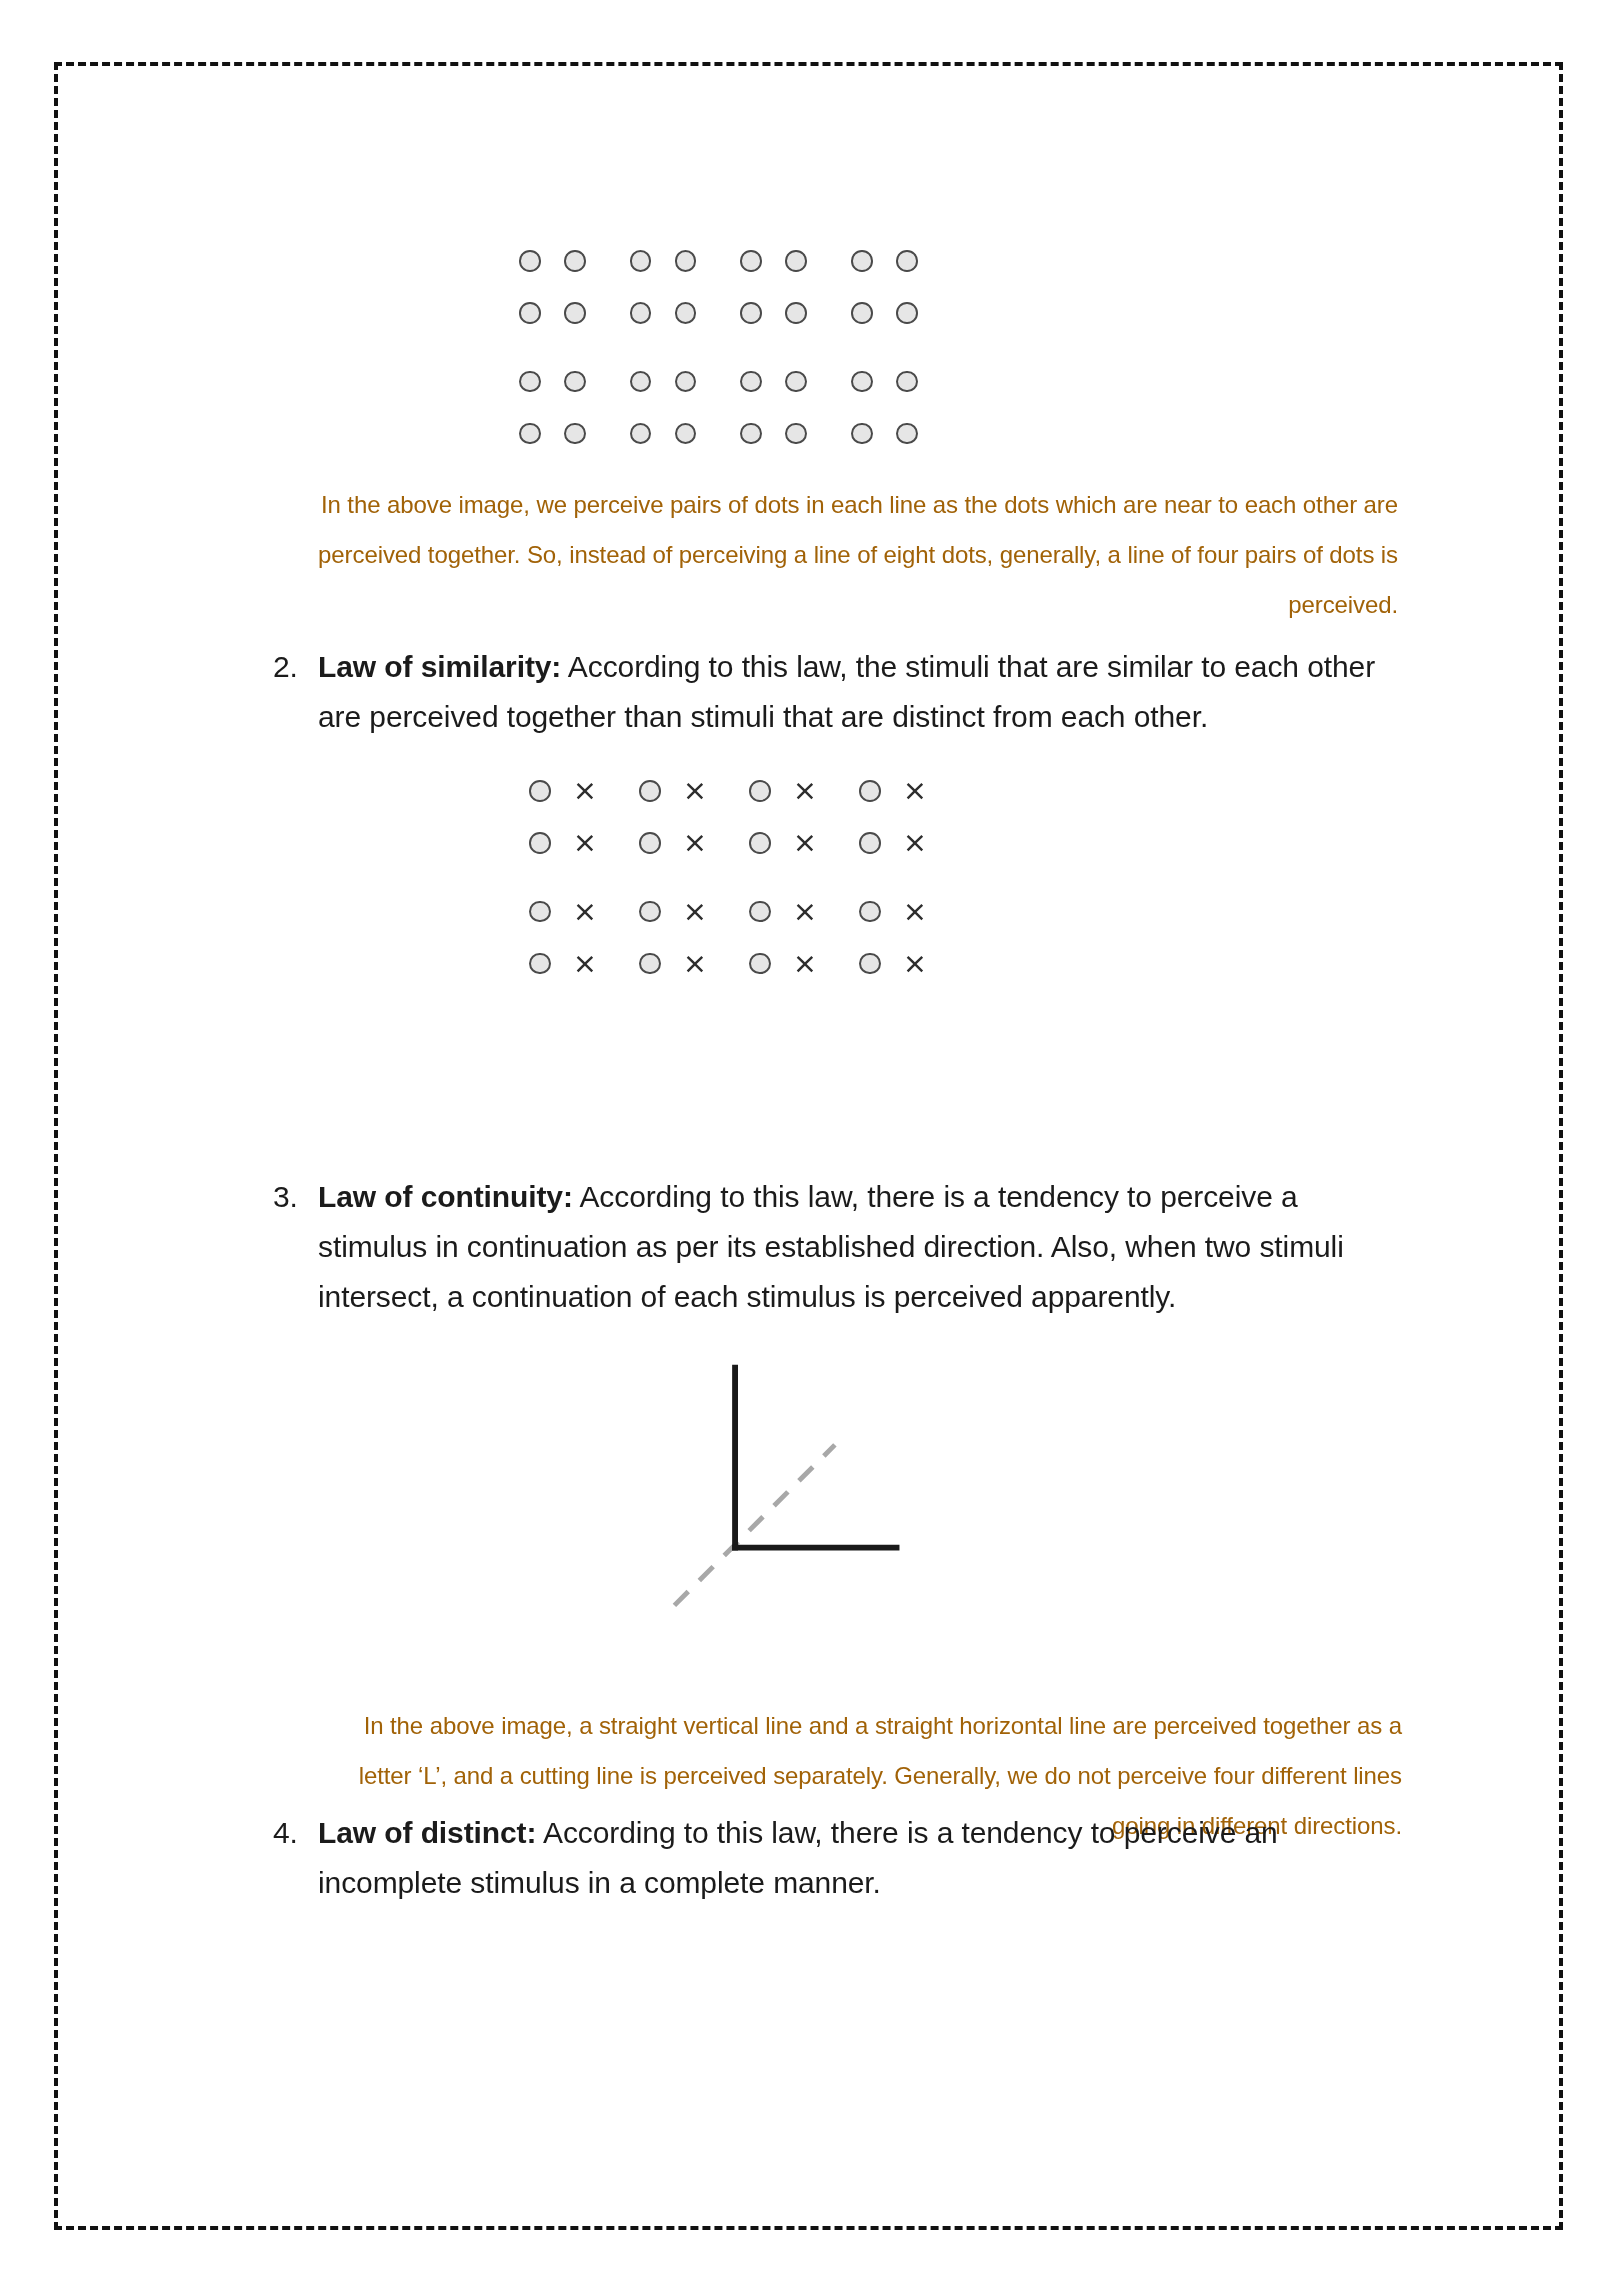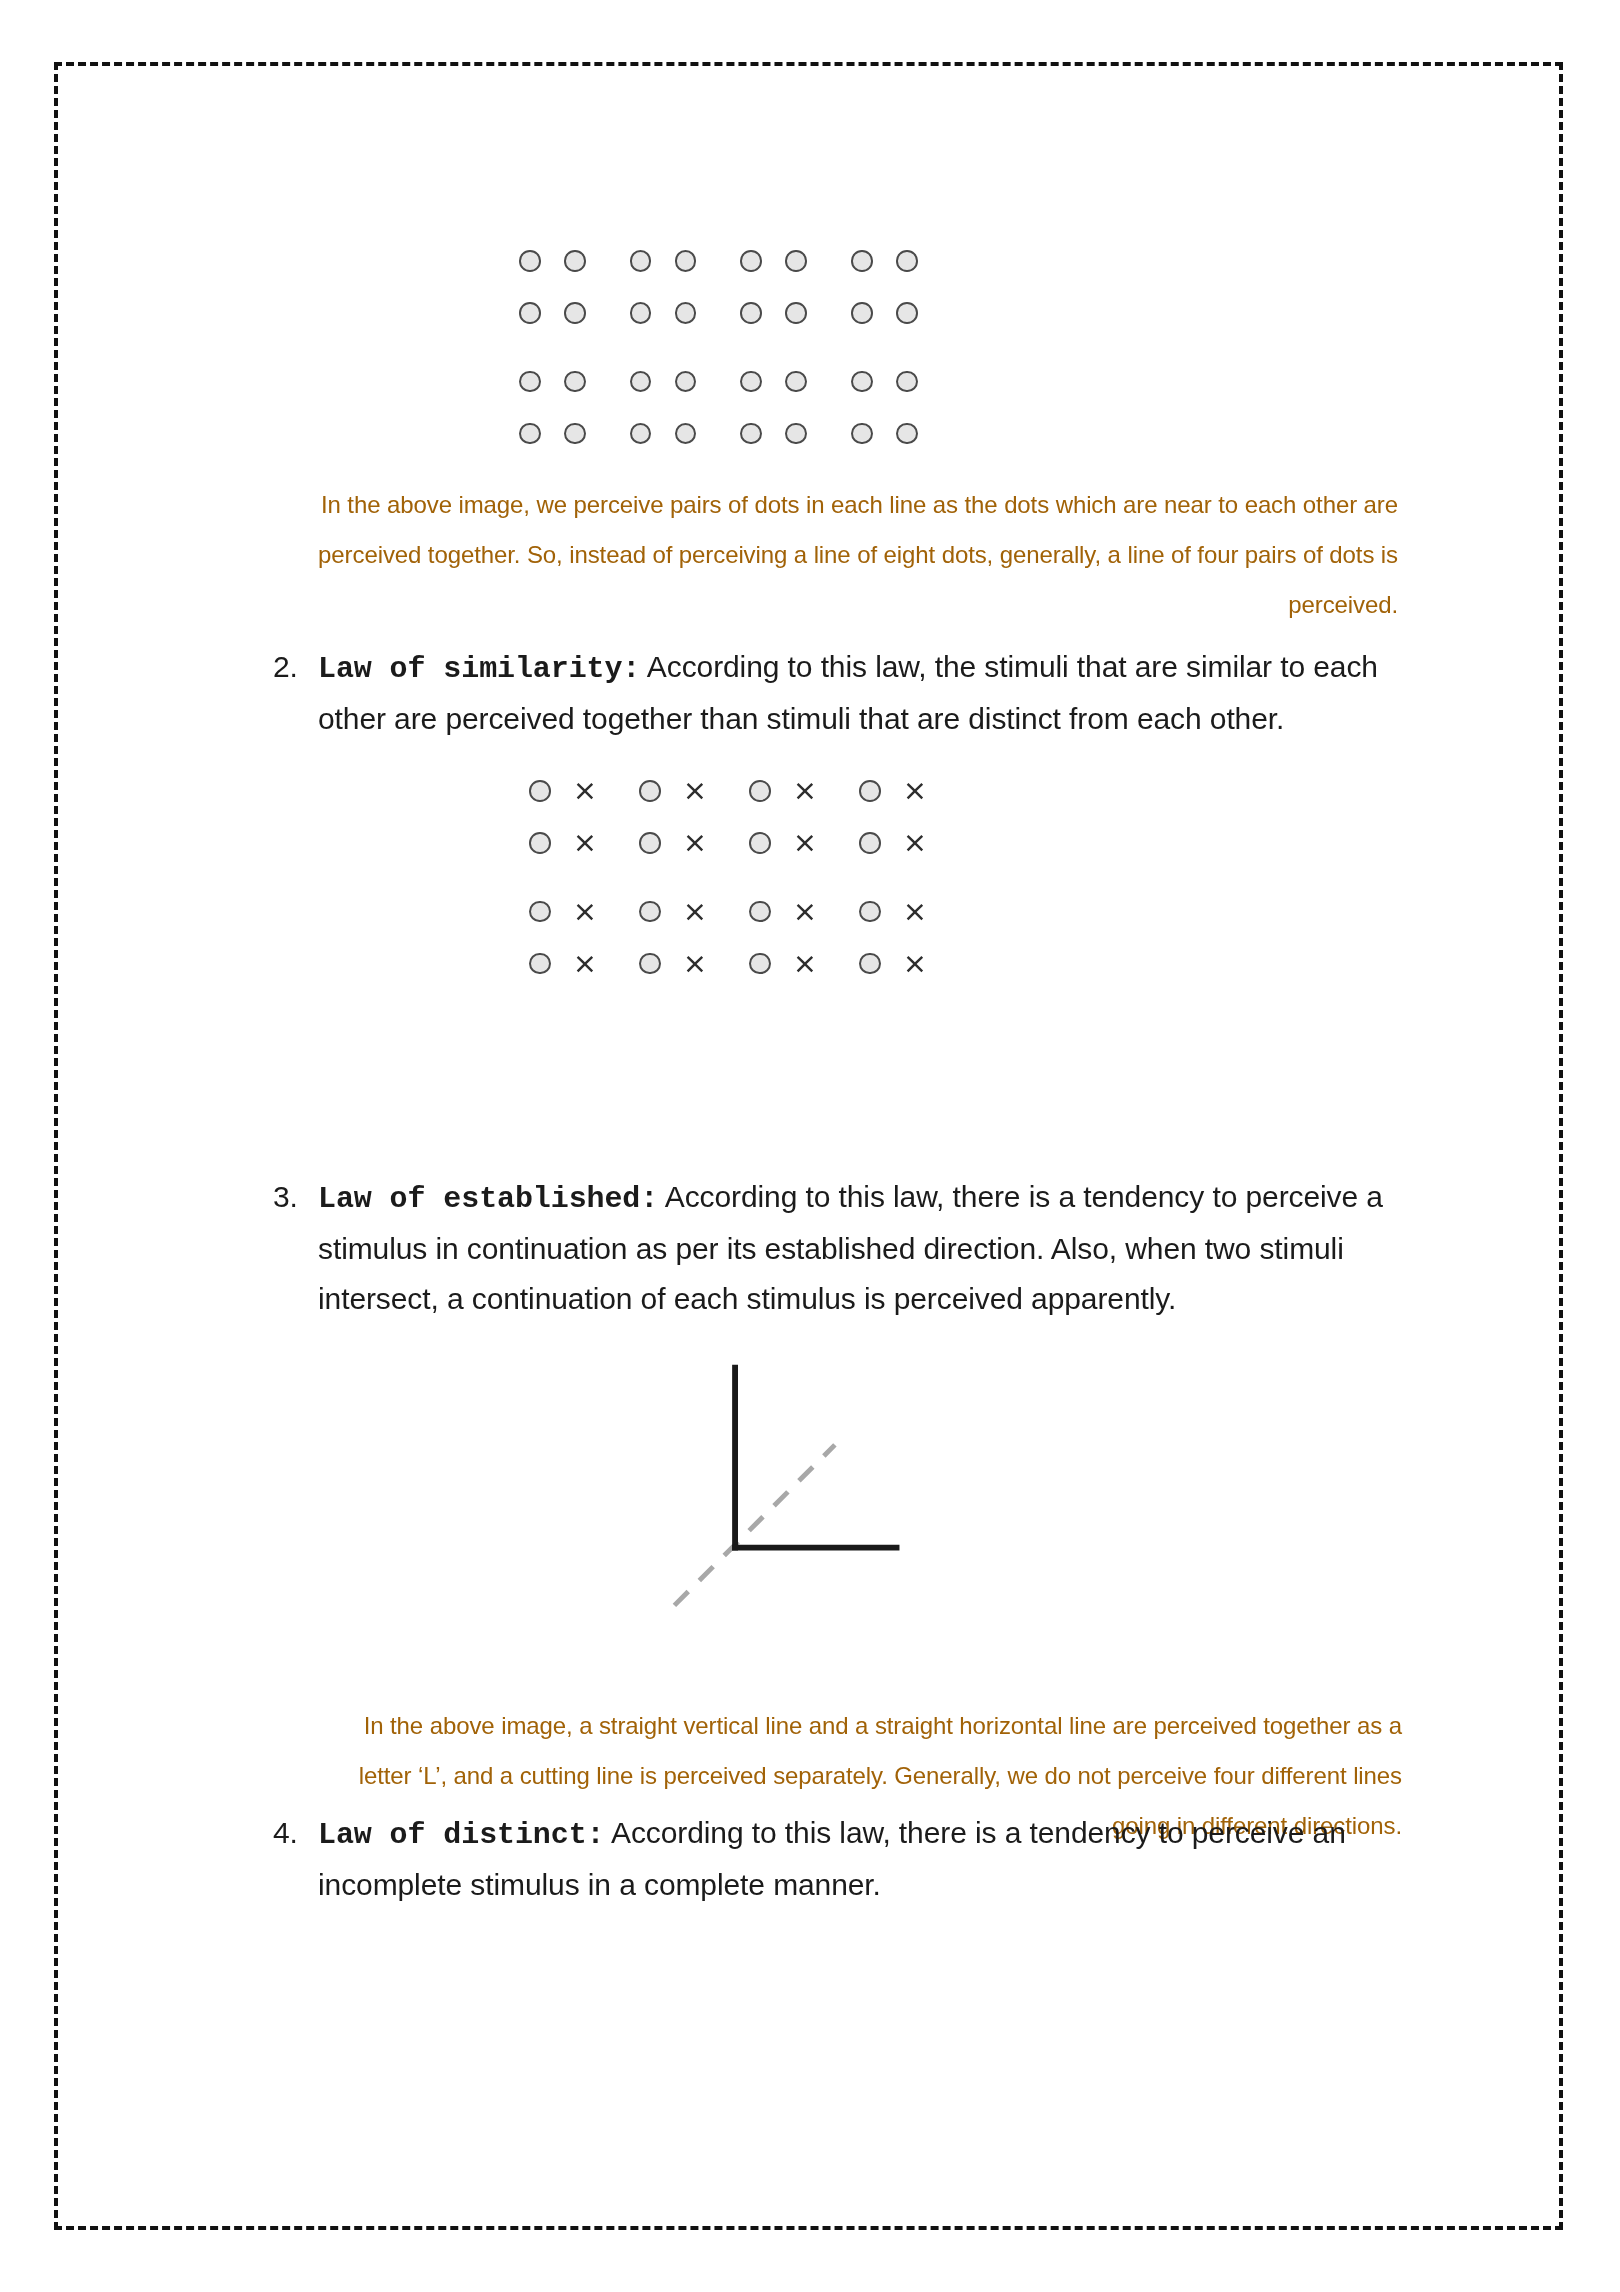--- a/index.html
+++ b/index.html
@@ -65,21 +65,20 @@
     top: 0;
     width: 45px;
     text-align: left;
   }
   .listitem .body {
     display: block;
     margin-left: 45px;
   }
   .listitem .lead {
     font-weight: bold;
-    font-family: Liberation Mono, monospace;
   }
   .item-similarity {
     left: 273px;
     top: 642px;
     width: 1127px;
   }
   .item-continuity {
     left: 273px;
     top: 1172px;
     width: 1137px;
@@ -320,21 +319,21 @@
               <span class="cross">×</span>
             </span>
         </div>
       </div>
     </div>
   </div>
 
 
   <div class="listitem item-continuity">
     <span class="num">3.</span>
-    <span class="body"><span class="lead">Law of established:</span><span> According to this law, there is a tendency to perceive a stimulus in continuation as per its established direction. Also, when two stimuli intersect, a continuation of each stimulus is perceived apparently.</span></span>
+    <span class="body"><span class="lead">Law of continuity:</span><span> According to this law, there is a tendency to perceive a stimulus in continuation as per its established direction. Also, when two stimuli intersect, a continuation of each stimulus is perceived apparently.</span></span>
   </div>
 
   <div class="figure fig-continuity">
     <div class="lfig">
       <svg width="274" height="284" viewBox="0 0 280 290" xmlns="http://www.w3.org/2000/svg">
         <line x1="28" y1="268" x2="192" y2="104" stroke="#a8a8a8" stroke-width="5" stroke-dasharray="20 16" stroke-linecap="butt"></line>
         <line x1="90" y1="22" x2="90" y2="212" stroke="#1a1a1a" stroke-width="6" stroke-linecap="butt"></line>
         <line x1="87" y1="209" x2="258" y2="209" stroke="#1a1a1a" stroke-width="6" stroke-linecap="butt"></line>
       </svg>
     </div>

